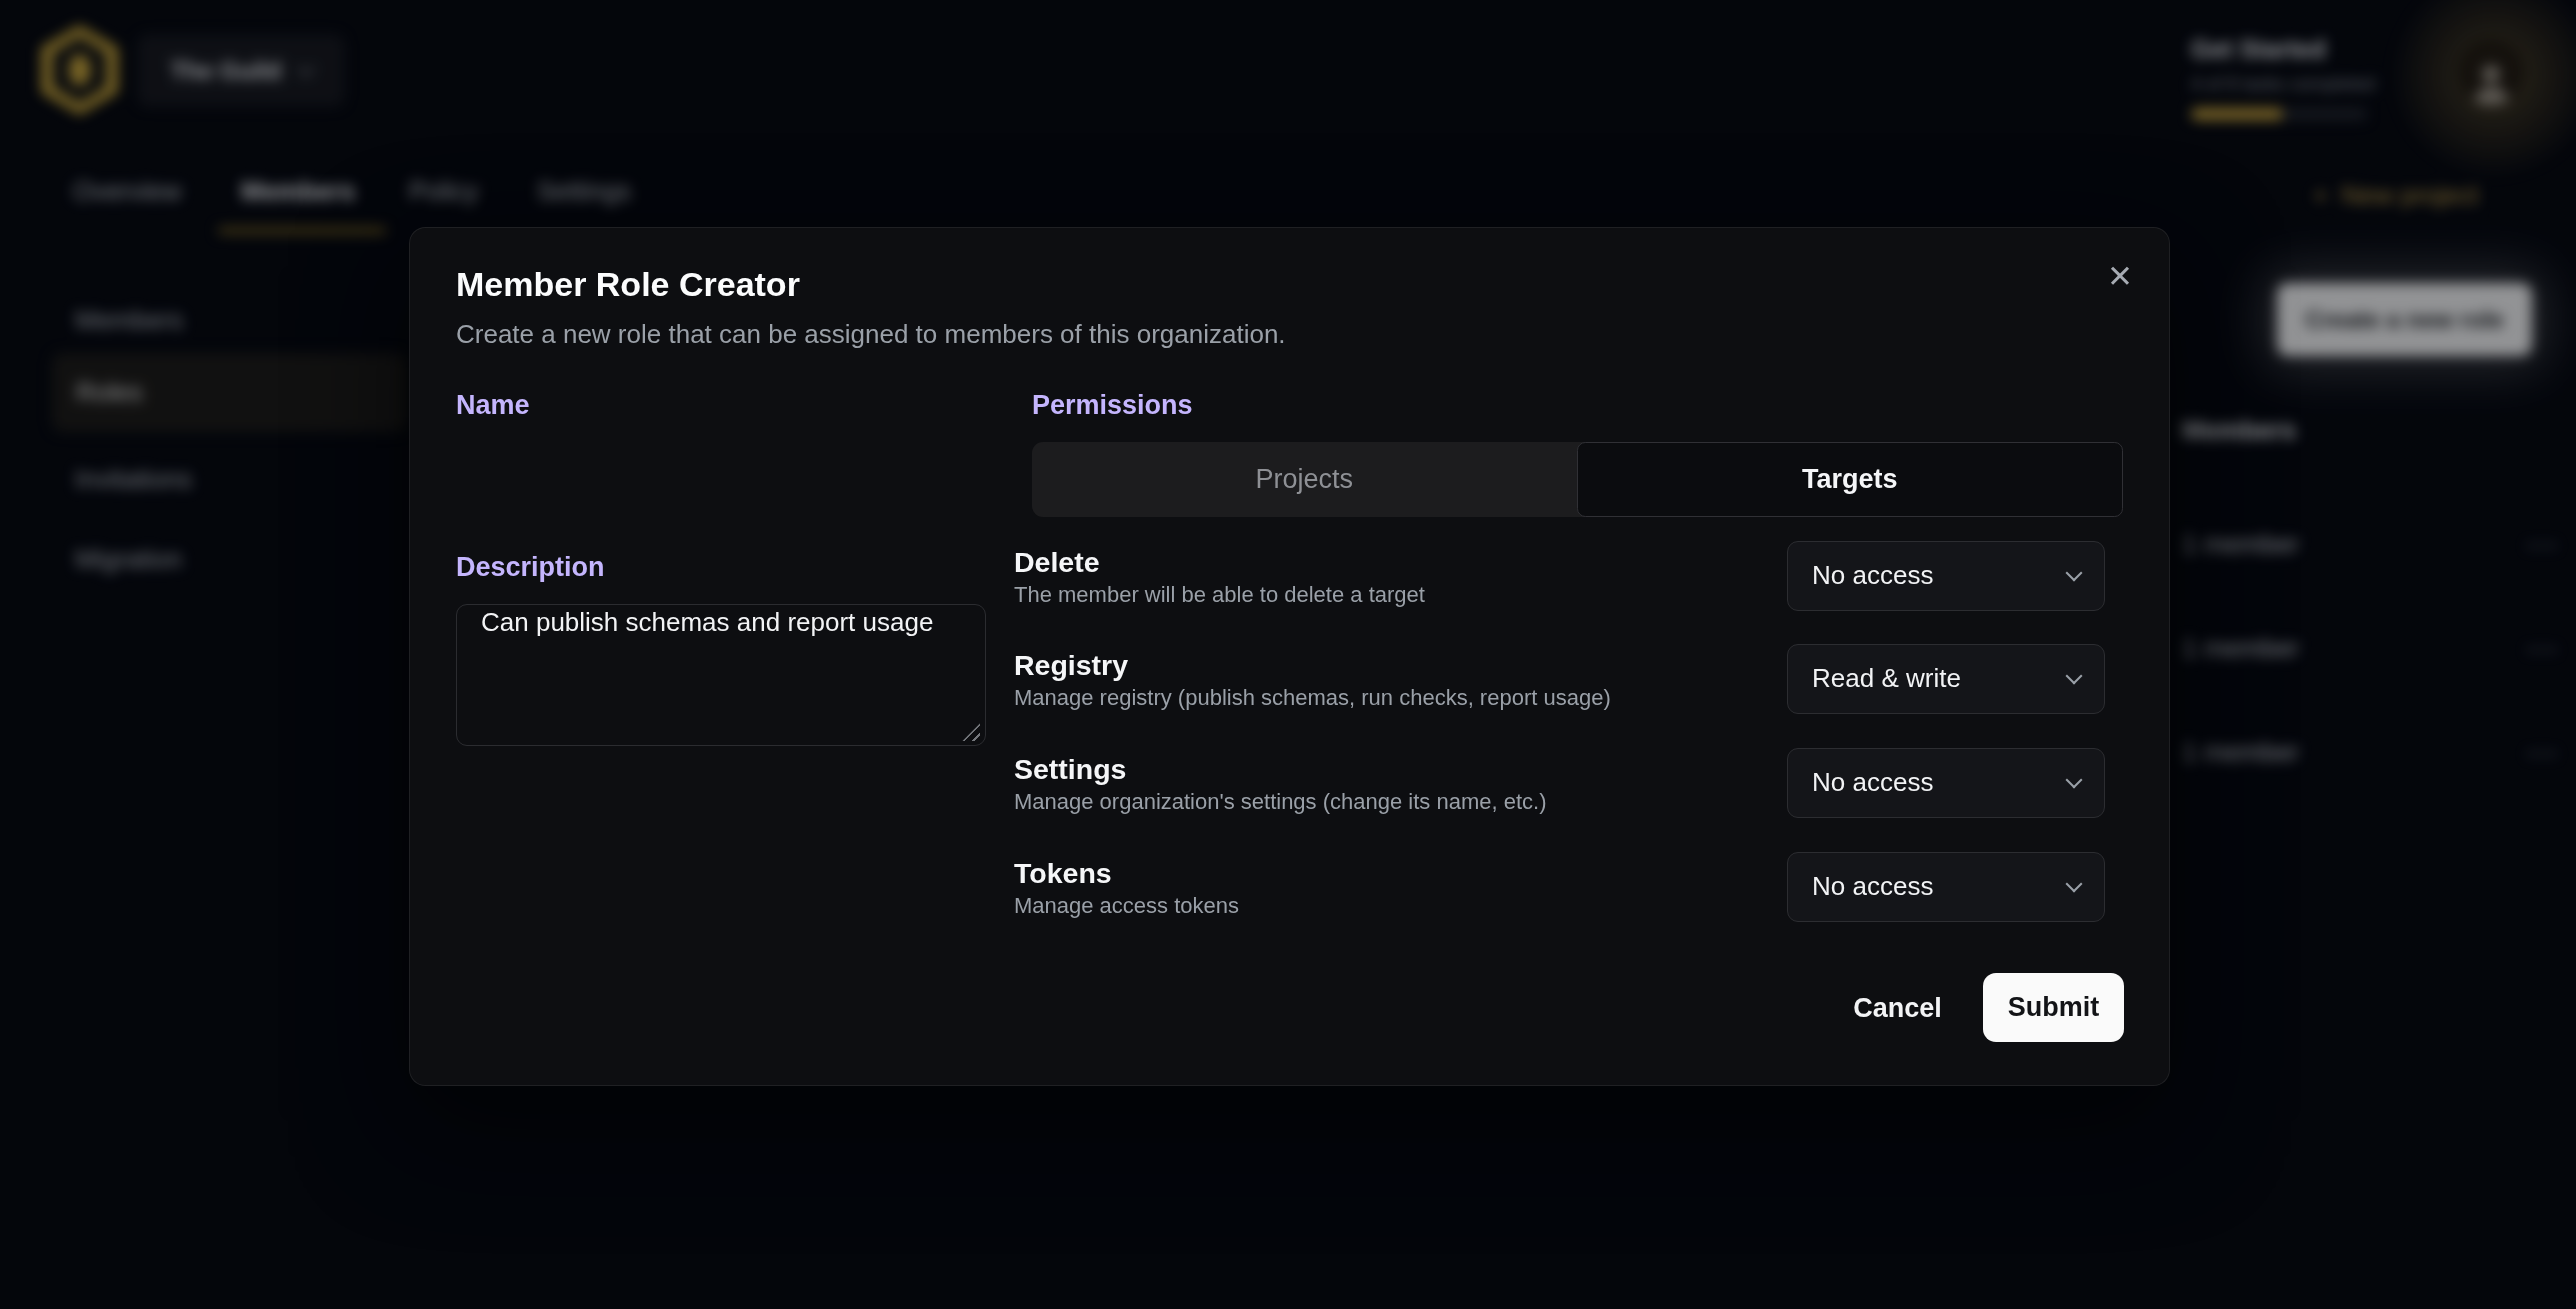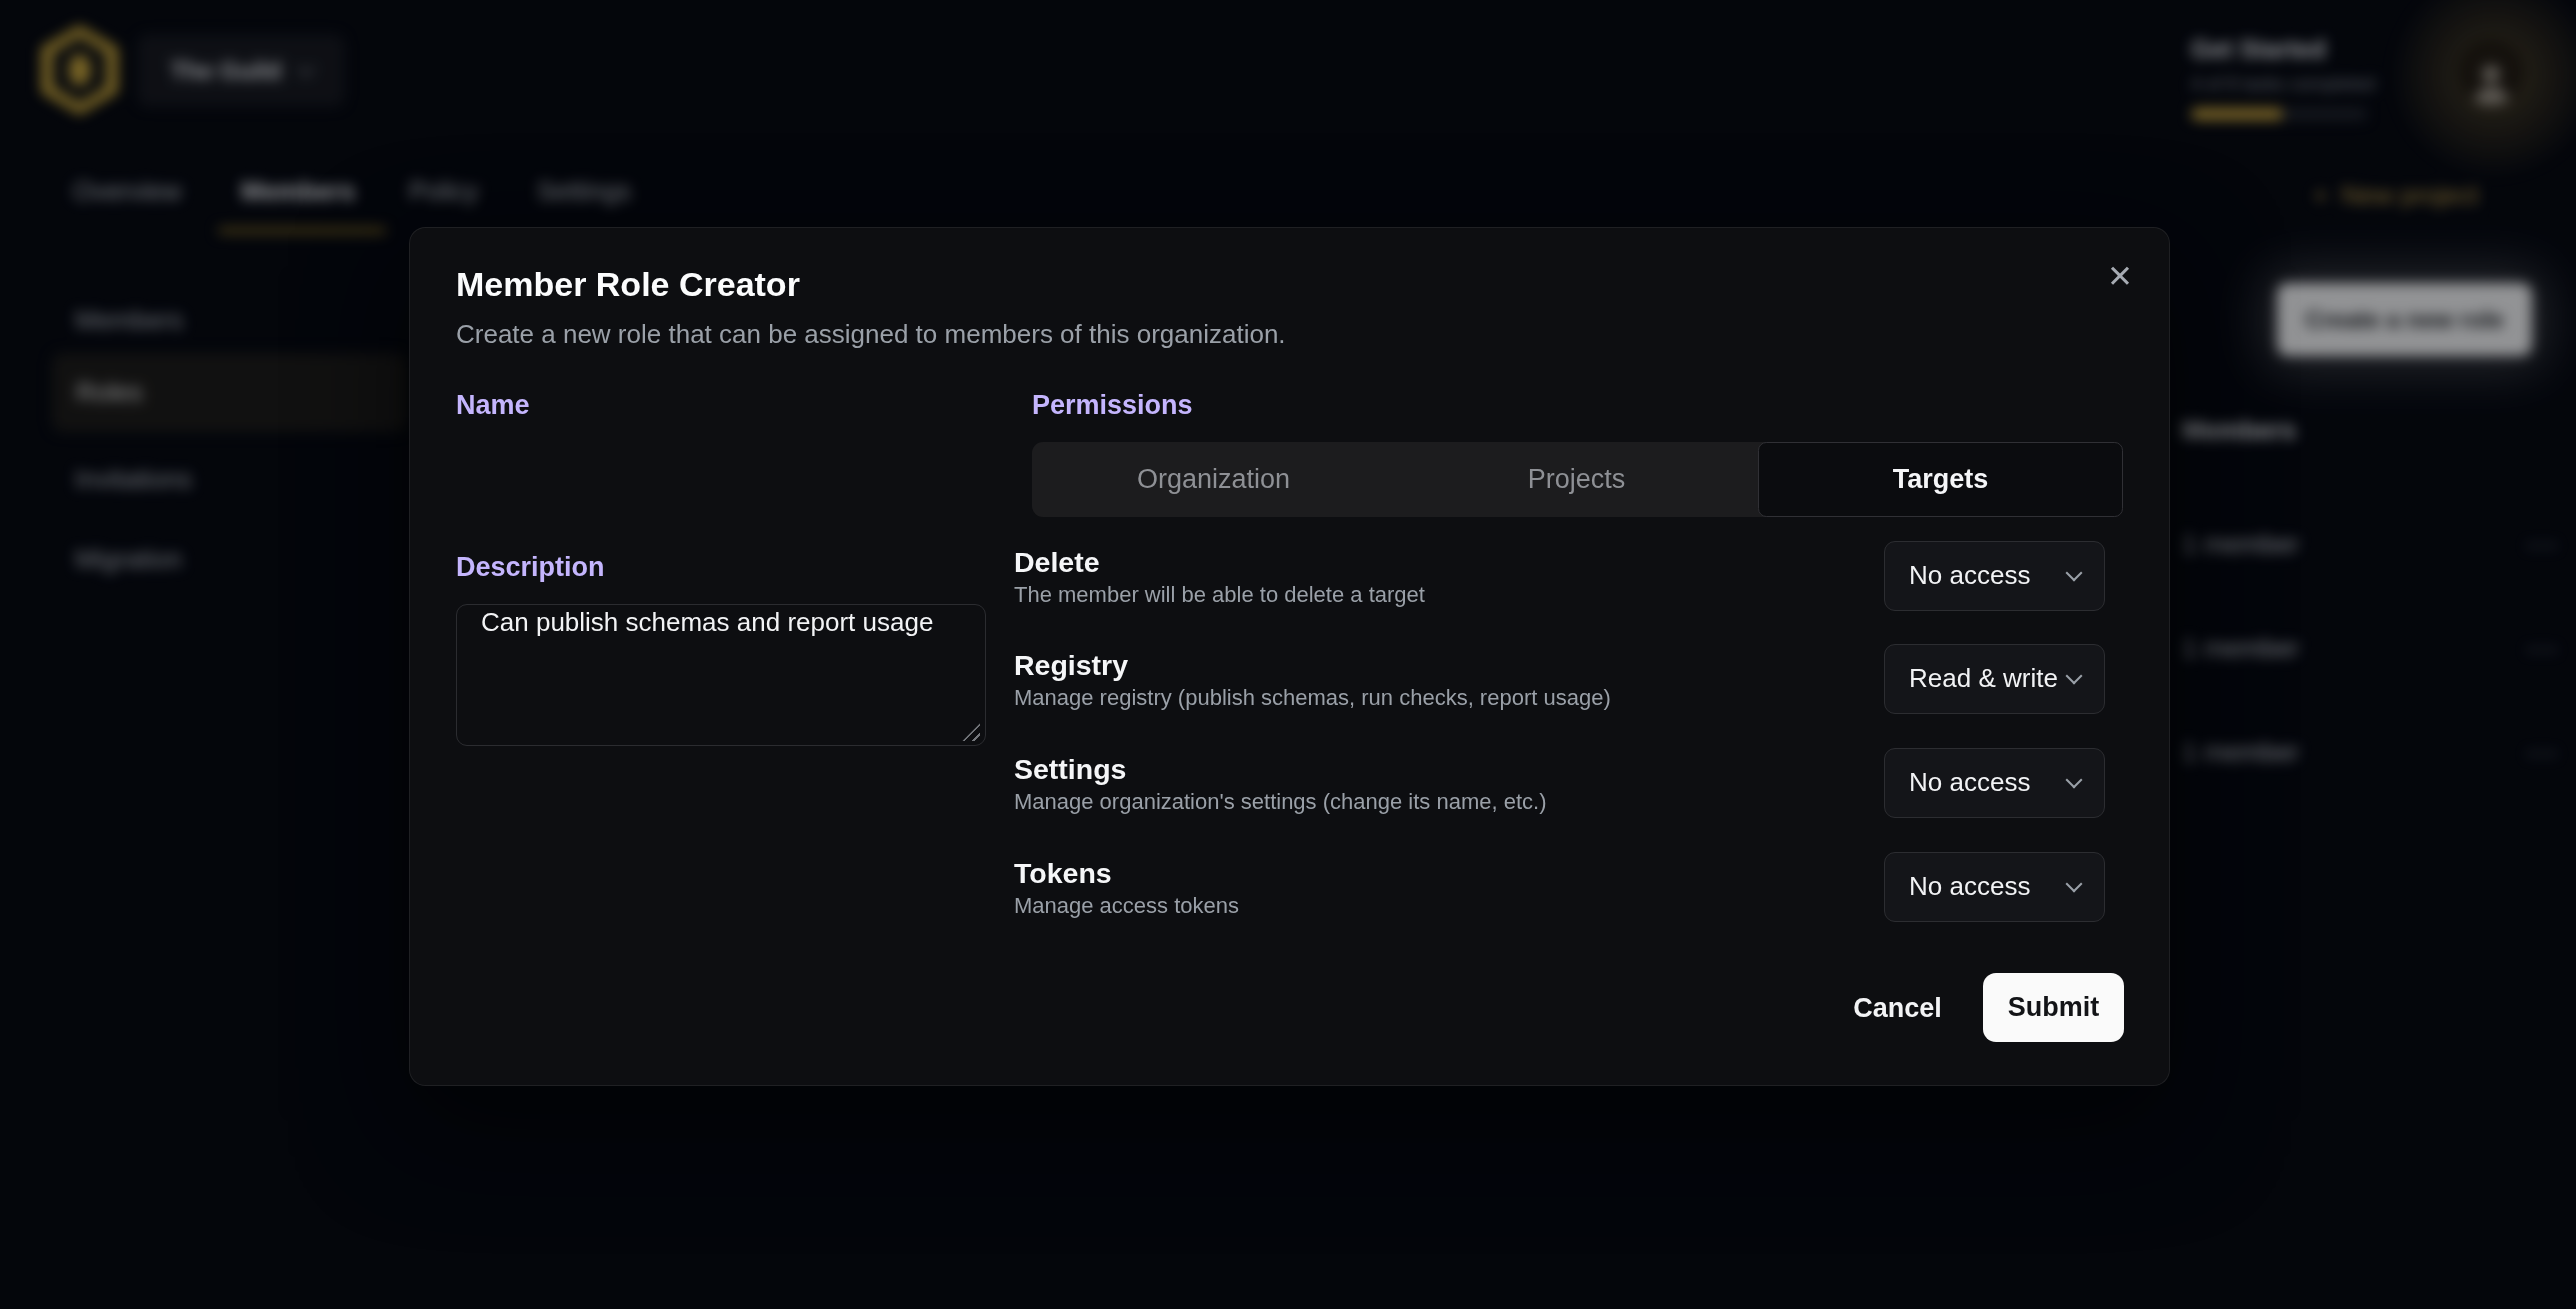--- a/index.html
+++ b/index.html
@@ -75,21 +75,21 @@
 
   .seg{left:622px;top:214px;width:1091px;height:75px;background:#1c1c1e;border-radius:11px;display:flex}
   .seg-tab{flex:1;display:flex;align-items:center;justify-content:center;font-size:27px;
            color:#8e9095;font-weight:500;background:none;border:none;font-family:inherit}
   .seg-tab.active{background:#0b0c0f;border:1.8px solid #303035;border-radius:8.3px;margin:0;
                   color:#f5f6f8;font-weight:700}
 
   .perm-row{left:604px;width:1091px;height:92px}
   .perm-title{font-size:28.5px;font-weight:700;color:#f5f6f8}
   .perm-desc{font-size:22px;color:#9aa0a8;margin-top:3px}
-  .select{position:absolute;right:0;top:-5.5px;width:221px;height:70px;background:#141519;
+  .select{position:absolute;right:0;top:-5.5px;width:318px;height:70px;background:#141519;
           border:1.8px solid #2c2d31;border-radius:11px;display:flex;align-items:center;
           justify-content:space-between;padding:0 24px;font-size:26px;color:#f2f3f5;font-family:inherit}
   .select .chev{border-color:#9aa0a8}
 
   .btn-cancel{left:1428px;top:748px;width:119px;height:64px;background:none;border:none;
               color:#f2f3f5;font-size:27px;font-weight:700;font-family:inherit}
   .btn-submit{left:1573px;top:745px;width:141px;height:69px;background:#fafafa;color:#131417;
               border:none;border-radius:13px;font-size:27px;font-weight:700;font-family:inherit}
 </style>
 </head>
@@ -167,21 +167,20 @@
 
     <div class="abs flabel" style="left:46px;top:162px">Name</div>
 
     <div class="abs flabel" style="left:46px;top:324px">Description</div>
     <textarea class="abs tinput desc-input" style="">Can publish schemas and report usage</textarea>
     <div class="abs grip"></div>
 
     <div class="abs flabel" style="left:622px;top:162px">Permissions</div>
 
     <div class="abs seg">
-      <button class="seg-tab">Organization</button>
       <button class="seg-tab">Projects</button>
       <button class="seg-tab active">Targets</button>
     </div>
 
     <div class="abs perm-row" style="top:318px">
       <div class="perm-title">Delete</div>
       <div class="perm-desc">The member will be able to delete a target</div>
       <button class="select">
         <span>No access</span>
         <span class="chev"></span>

